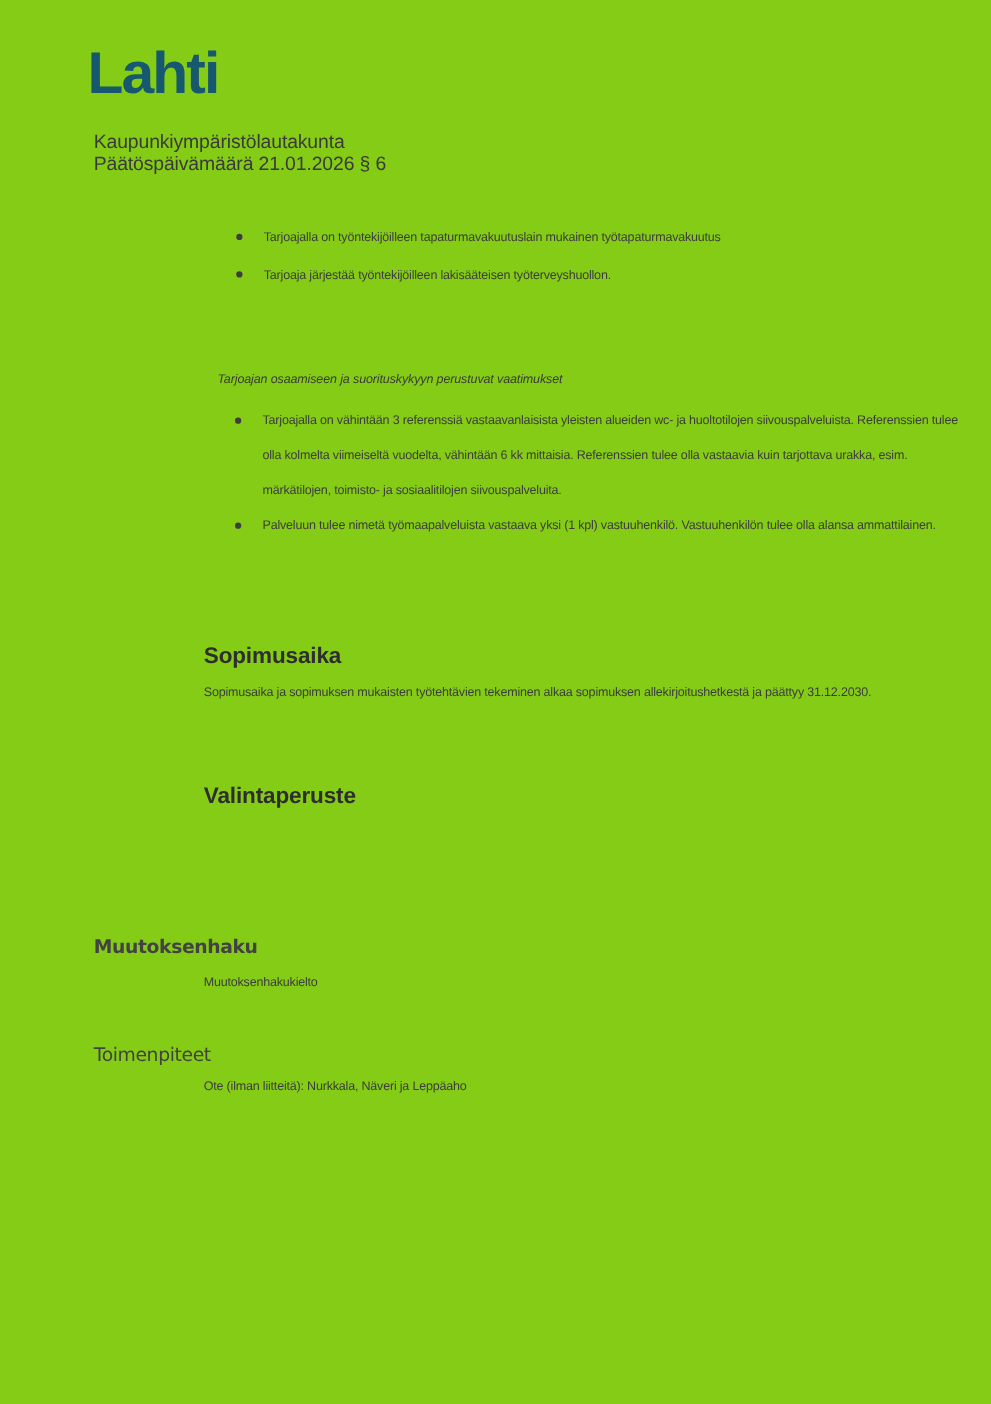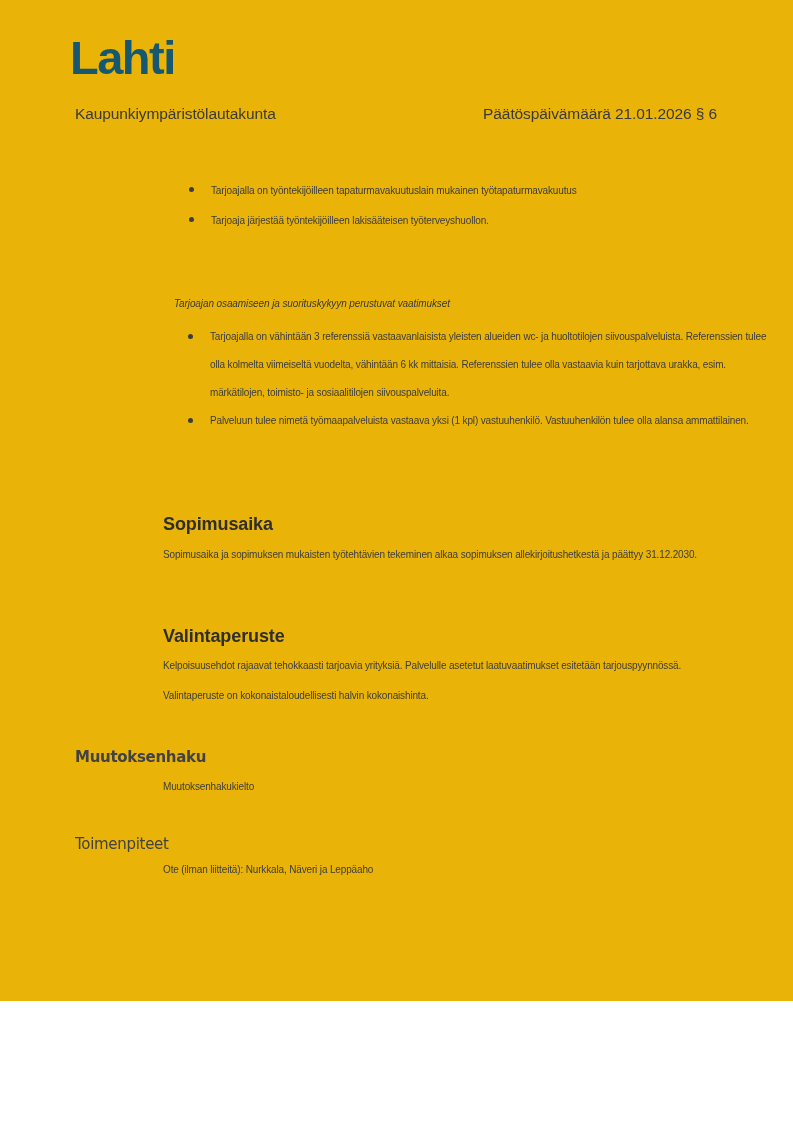--- a/index.html
+++ b/index.html
@@ -1,21 +1,21 @@
 <!DOCTYPE html>
 <html><head>
 <meta charset="utf-8">
 <style>
   * { margin: 0; padding: 0; box-sizing: border-box; }
   html, body { background: #ffffff; }
   .page {
     position: relative;
     width: 793px;
-    height: 1001px;
-    background: #eab308;
+    height: 1123px;
+    background: #84cc16;
     font-family: "Liberation Sans", sans-serif;
     color: #3d3d3d;
     overflow: hidden;
   }
 
   
   .logo {
     position: absolute;
     top: 34px;
     left: 70px;
@@ -25,24 +25,24 @@
     line-height: 1;
   }
 
   
   .header-row {
     position: absolute;
     top: 105px;
     left: 75px;
     right: 76px;
     display: flex;
-    justify-content: space-between;
     font-size: 15.5px;
     letter-spacing: -0.1px;
     color: #3a3a3a;
+    flex-direction: column;
   }
 
   
   .body-text {
     font-size: 10px;
     letter-spacing: -0.15px;
     color: #3d3d3d;
   }
 
   
@@ -160,21 +160,20 @@
     <li>
       <span class="dot"></span>
       <span>Palveluun tulee nimetä työmaapalveluista vastaava yksi (1 kpl) vastuuhenkilö. Vastuuhenkilön tulee olla alansa ammattilainen.</span>
     </li>
   </ul>
 
   <div class="section-heading h-sopimusaika">Sopimusaika</div>
   <div class="para p-sopimusaika body-text">Sopimusaika ja sopimuksen mukaisten työtehtävien tekeminen alkaa sopimuksen allekirjoitushetkestä ja päättyy 31.12.2030.</div>
 
   <div class="section-heading h-valintaperuste">Valintaperuste</div>
-  <div class="para p-valintaperuste body-text">Kelpoisuusehdot rajaavat tehokkaasti tarjoavia yrityksiä. Palvelulle asetetut laatuvaatimukset esitetään tarjouspyynnössä. Valintaperuste on kokonaistaloudellisesti halvin kokonaishinta.</div>
 
   <div class="margin-label l-muutoksenhaku">Muutoksenhaku</div>
   <div class="indent-line t-muutoksenhakukielto body-text">Muutoksenhakukielto</div>
 
   <div class="margin-label l-toimenpiteet">Toimenpiteet</div>
   <div class="indent-line t-ote body-text">Ote (ilman liitteitä): Nurkkala, Näveri ja Leppäaho</div>
 
 </div>
 
 </body></html>

